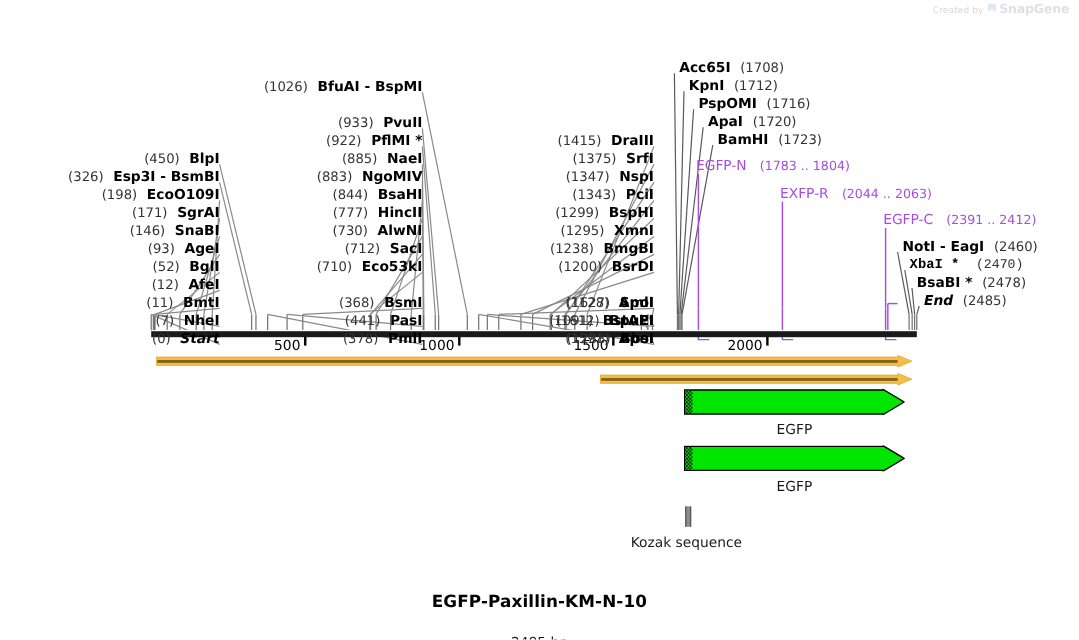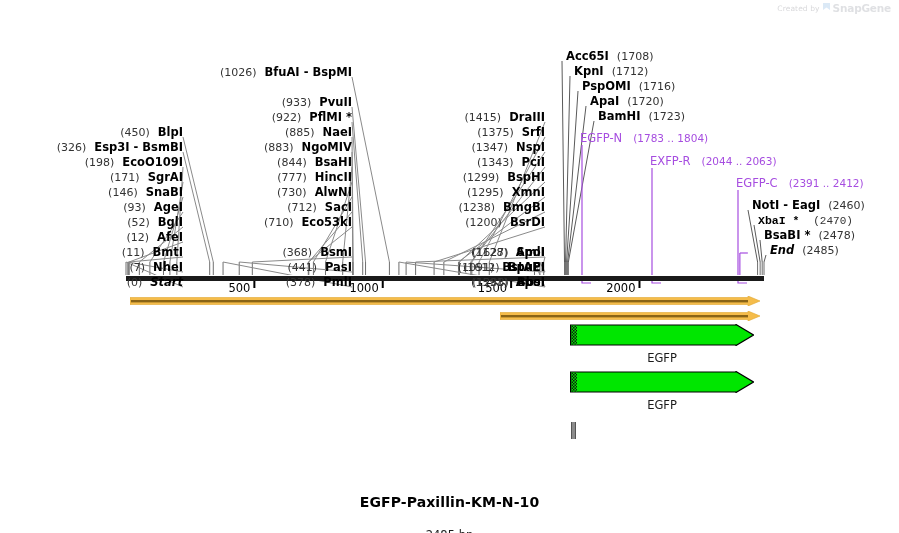--- a/index.html
+++ b/index.html
@@ -358,19 +358,20 @@
           <rect x="1.5" y="1.5" width="1.5" height="1.5" fill="#111"></rect>
         </pattern>
       </defs>
       <path d="M0.5 1 H166 V0.5 L183.5 11 L166 21.5 V21 H0.5 Z" fill="#00e600" stroke="#000" stroke-width="1.2" stroke-linejoin="miter"></path>
       <rect x="1" y="1.6" width="6" height="18.8" fill="url(#hatchB)"></rect>
     </svg>
   </div>
   <div class="feat-caption" style="left:570px; top:398px; width:184px;">EGFP</div>
 
   <div class="kozak-tick" style="left:571px; top:422px; height:17px;"></div>
+  <div class="feat-caption" style="left:502px; top:445px; width:140px;">Kozak sequence</div>
 
   <div class="title-block" style="top:494px;">
     <div class="title-name">EGFP-Paxillin-KM-N-10</div>
     <div class="title-size">2485 bp</div>
   </div>
 
 </div>
 
 </body></html>

